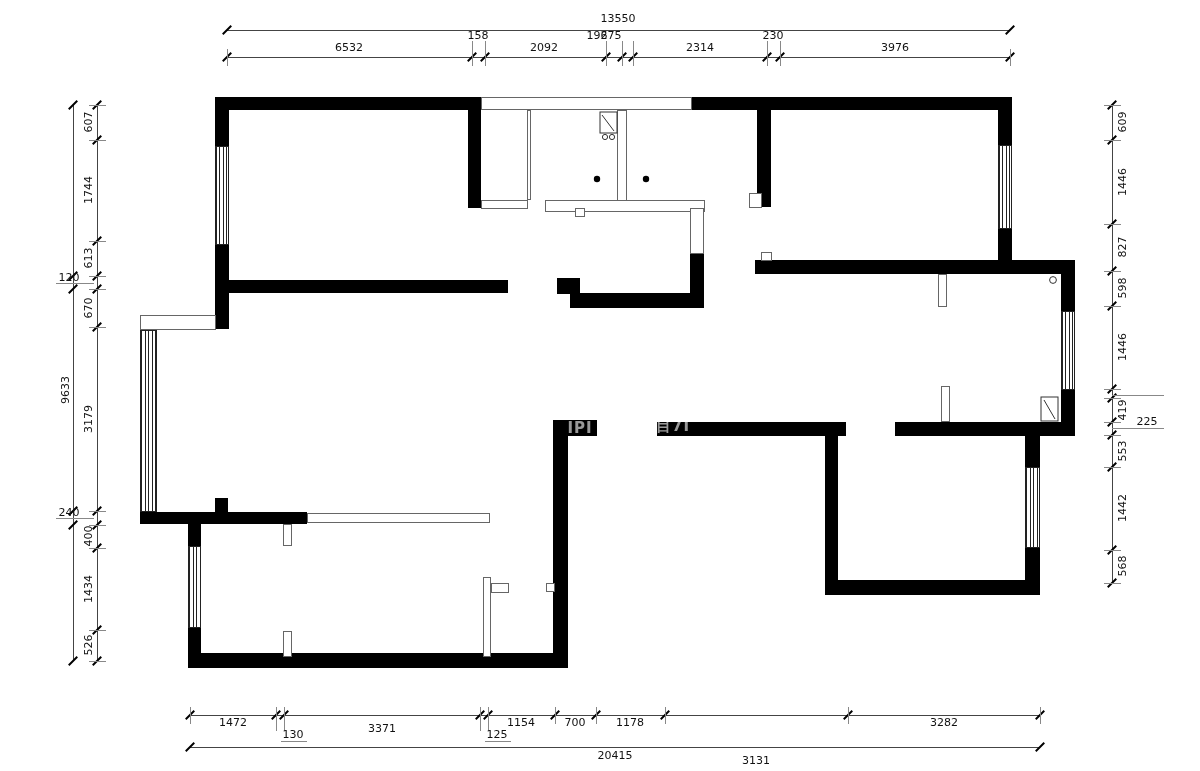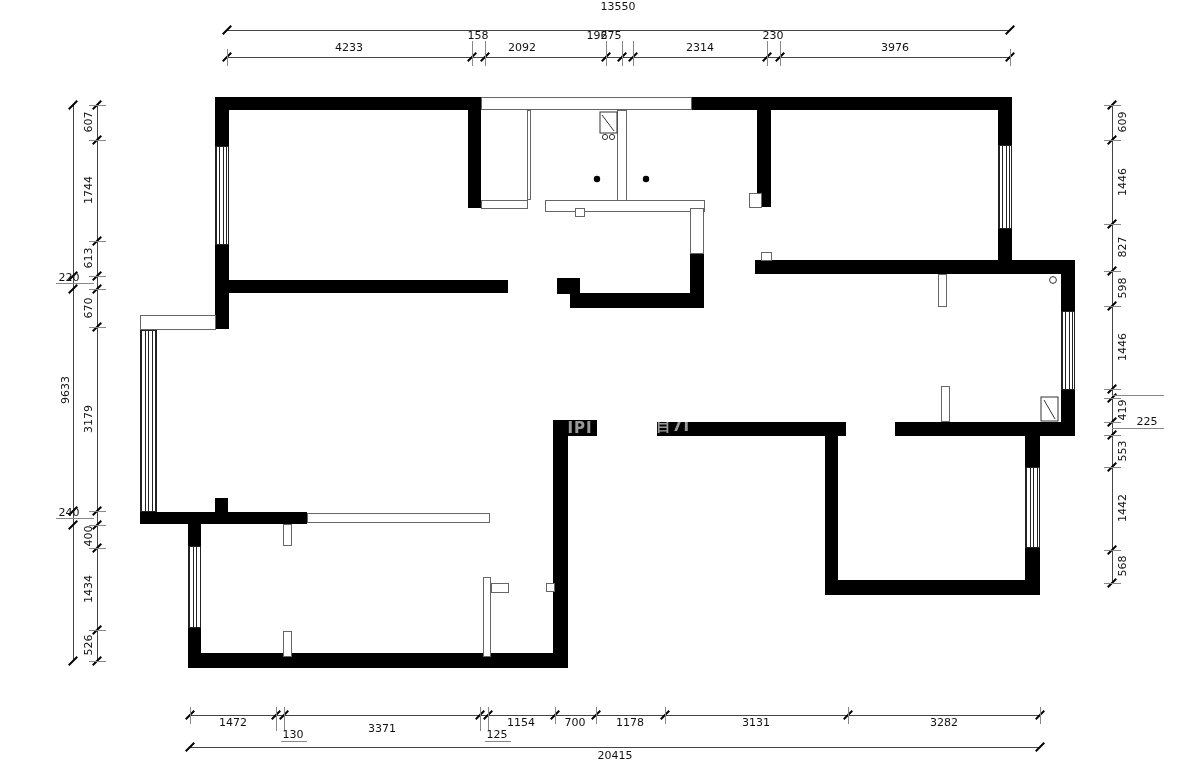--- a/index.html
+++ b/index.html
@@ -117,24 +117,24 @@
   <i class="st" style="left:767px;top:49px;width:1px;height:17px"></i>
   <i class="st" style="left:780px;top:49px;width:1px;height:17px"></i>
   <i class="st" style="left:1010px;top:49px;width:1px;height:17px"></i>
   <i class="st" style="left:472px;top:41px;width:1px;height:15px"></i>
   <i class="st" style="left:485px;top:41px;width:1px;height:15px"></i>
   <i class="st" style="left:606px;top:41px;width:1px;height:15px"></i>
   <i class="st" style="left:622px;top:41px;width:1px;height:15px"></i>
   <i class="st" style="left:633px;top:41px;width:1px;height:15px"></i>
   <i class="st" style="left:767px;top:41px;width:1px;height:15px"></i>
   <i class="st" style="left:780px;top:41px;width:1px;height:15px"></i>
-  <span class="dl" style="left:618px;top:6px">13550</span>
-  <span class="dl" style="left:349px;top:47px">4233</span>
+  <span class="dl" style="left:618px;top:18px">13550</span>
+  <span class="dl" style="left:349px;top:47px">6532</span>
   <span class="dl" style="left:478px;top:35px">158</span>
-  <span class="dl" style="left:522px;top:47px">2092</span>
+  <span class="dl" style="left:544px;top:47px">2092</span>
   <span class="dl" style="left:611px;top:35px">275</span>
   <span class="dl" style="left:597px;top:35px">196</span>
   <span class="dl" style="left:700px;top:47px">2314</span>
   <span class="dl" style="left:773px;top:35px">230</span>
   <span class="dl" style="left:895px;top:47px">3976</span>
 
   <i class="ln" style="left:190px;top:715px;width:850px;height:1px"></i>
   <i class="ln" style="left:190px;top:747px;width:850px;height:1px"></i>
   <i class="tk" style="left:190px;top:747px"></i>
   <i class="tk" style="left:1040px;top:747px"></i>
@@ -164,21 +164,21 @@
   <i class="st" style="left:488px;top:716px;width:1px;height:15px"></i>
   <i class="st" style="left:281px;top:741px;width:26px;height:1px"></i>
   <i class="st" style="left:485px;top:741px;width:26px;height:1px"></i>
   <span class="dl" style="left:233px;top:722px">1472</span>
   <span class="dl" style="left:293px;top:734px">130</span>
   <span class="dl" style="left:382px;top:728px">3371</span>
   <span class="dl" style="left:497px;top:734px">125</span>
   <span class="dl" style="left:521px;top:722px">1154</span>
   <span class="dl" style="left:575px;top:722px">700</span>
   <span class="dl" style="left:630px;top:722px">1178</span>
-  <span class="dl" style="left:756px;top:722px">3131</span>
+  <span class="dl" style="left:756px;top:760px">3131</span>
   <span class="dl" style="left:944px;top:722px">3282</span>
   <span class="dl" style="left:615px;top:755px">20415</span>
 
   <i class="ln" style="left:97px;top:105px;width:1px;height:556px"></i>
   <i class="ln" style="left:73px;top:105px;width:1px;height:556px"></i>
   <i class="tk" style="left:97px;top:105px"></i>
   <i class="tk" style="left:97px;top:140px"></i>
   <i class="tk" style="left:97px;top:241px"></i>
   <i class="tk" style="left:97px;top:276px"></i>
   <i class="tk" style="left:97px;top:289px"></i>
@@ -203,21 +203,21 @@
   <i class="st" style="left:89px;top:511px;width:17px;height:1px"></i>
   <i class="st" style="left:89px;top:525px;width:17px;height:1px"></i>
   <i class="st" style="left:89px;top:548px;width:17px;height:1px"></i>
   <i class="st" style="left:89px;top:630px;width:17px;height:1px"></i>
   <i class="st" style="left:89px;top:661px;width:17px;height:1px"></i>
   <i class="st" style="left:56px;top:283px;width:38px;height:1px"></i>
   <i class="st" style="left:56px;top:518px;width:38px;height:1px"></i>
   <span class="dl v" style="left:88px;top:122px">607</span>
   <span class="dl v" style="left:88px;top:190px">1744</span>
   <span class="dl v" style="left:88px;top:258px">613</span>
-  <span class="dl" style="left:69px;top:277px">220</span>
+  <span class="dl" style="left:69px;top:277px">120</span>
   <span class="dl v" style="left:88px;top:308px">670</span>
   <span class="dl v" style="left:88px;top:419px">3179</span>
   <span class="dl" style="left:69px;top:512px">240</span>
   <span class="dl v" style="left:88px;top:536px">400</span>
   <span class="dl v" style="left:88px;top:589px">1434</span>
   <span class="dl v" style="left:88px;top:645px">526</span>
   <span class="dl v" style="left:65px;top:390px">9633</span>
 
   <i class="ln" style="left:1112px;top:105px;width:1px;height:478px"></i>
   <i class="tk" style="left:1112px;top:105px"></i>

